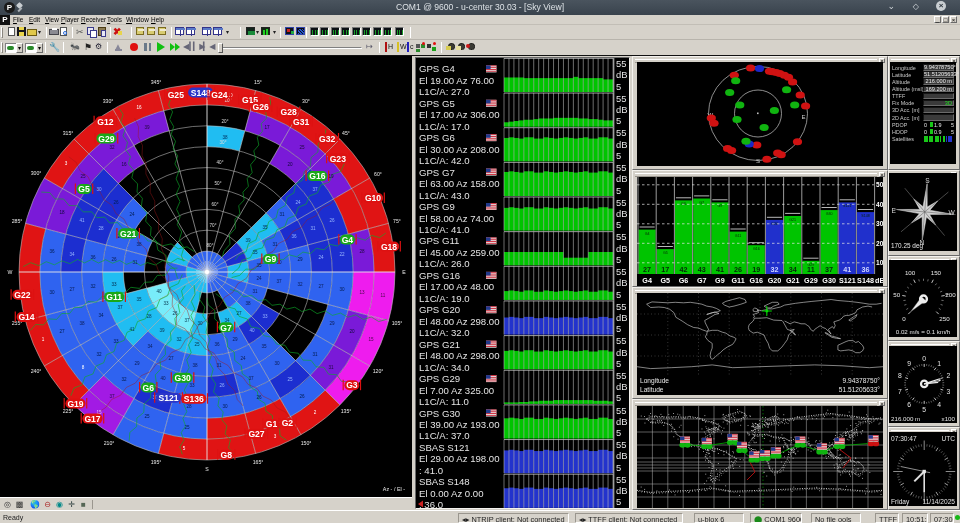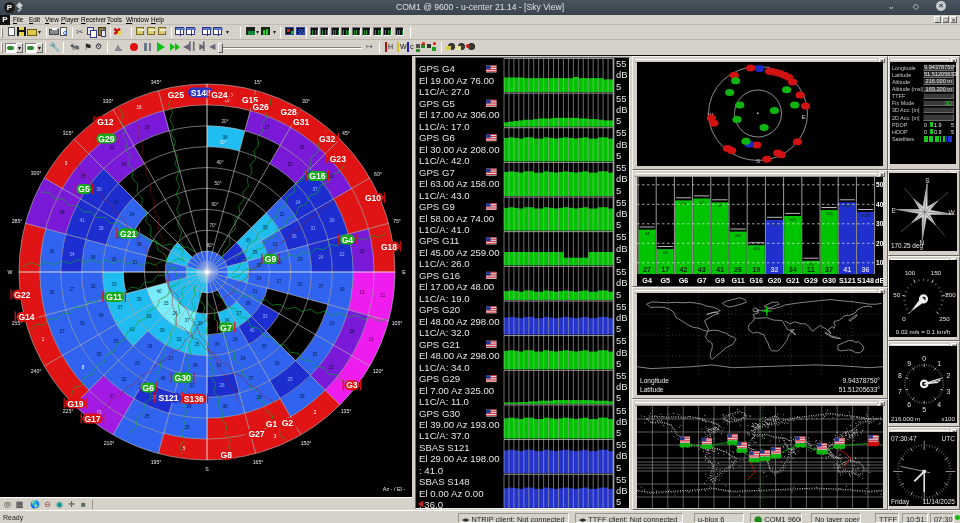--- a/index.html
+++ b/index.html
@@ -1,17 +1,17 @@
 <!DOCTYPE html>
 <html><head><meta charset="utf-8"><style>*{margin:0;padding:0;box-sizing:border-box}body{width:960px;height:523px;overflow:hidden;font-family:"Liberation Sans",sans-serif;background:#d4d0c8;position:relative}</style></head><body>
 <div style="position:absolute;left:0;top:0;width:960px;height:15px;background:linear-gradient(#4a545e,#39434d)">
     <div style="position:absolute;left:4px;top:2px;width:11px;height:11px;border-radius:50%;background:#1a1a1a;color:#fff;font-size:8px;font-weight:bold;text-align:center;line-height:11px">P</div>
     <div style="position:absolute;left:17px;top:3px;width:5px;height:5px;background:#c9ced2;border-radius:1px;transform:rotate(45deg)"></div>
     <div style="position:absolute;left:19px;top:7px;width:1.5px;height:5px;background:#aab0b5;transform:rotate(45deg)"></div>
-    <div style="position:absolute;left:0;top:2px;width:960px;text-align:center;color:#dde2e6;font-size:8.6px">COM1 @ 9600 - u-center 21.14 - [Sky View]</div>
+    <div style="position:absolute;left:0;top:2px;width:960px;text-align:center;color:#dde2e6;font-size:8.6px">COM1 @ 9600 - u-center 30.03 - [Sky View]</div>
     <div style="position:absolute;right:65px;top:1px;color:#cfd4d8;font-size:9px">⌄</div>
     <div style="position:absolute;right:41px;top:2px;color:#cfd4d8;font-size:8px">◇</div>
     <div style="position:absolute;right:14px;top:1px;width:10px;height:10px;border-radius:50%;background:#c9ced2;color:#2a333b;font-size:8px;text-align:center;line-height:10px;font-weight:bold">×</div>
   </div>
 <div style="position:absolute;left:0;top:15px;width:960px;height:10px;background:#d6d2ca;border-bottom:1px solid #c2beb6">
     <div style="position:absolute;left:0;top:0;width:10px;height:10px;background:#111;color:#fff;font-size:8px;font-weight:bold;text-align:center;line-height:10px">P</div>
     <div style="position:absolute;left:13px;top:1px;font-size:6.4px;color:#000"><span style="text-decoration:underline">F</span>ile</div>
     <div style="position:absolute;left:29px;top:1px;font-size:6.4px;color:#000"><span style="text-decoration:underline">E</span>dit</div>
     <div style="position:absolute;left:45px;top:1px;font-size:6.4px;color:#000"><span style="text-decoration:underline">V</span>iew</div>
     <div style="position:absolute;left:61px;top:1px;font-size:6.4px;color:#000"><span style="text-decoration:underline">P</span>layer</div>
@@ -2508,17 +2508,17 @@
     <text x="66" y="9" font-size="6.6" fill="#e4e4e4" text-anchor="end">UTC</text>
     <text x="2" y="72" font-size="6.6" fill="#e4e4e4">Friday</text>
     <text x="66" y="72" font-size="6.6" fill="#e4e4e4" text-anchor="end">11/14/2025</text>
   </svg>
 <div style="position:absolute;left:0;top:510px;width:960px;height:13px;background:#d6d2ca;border-top:1px solid #fff;font-size:7.4px;color:#222">
     <div style="position:absolute;left:3px;top:3px;font-size:7px">Ready</div>
     <div style="position:absolute;left:458px;top:1.5px;width:111px;height:10px;border:1px solid;border-color:#9a968e #fff #fff #9a968e;padding:1px 3px;box-sizing:border-box;white-space:nowrap;overflow:hidden">◂▸ NTRIP client: Not connected</div>
     <div style="position:absolute;left:575px;top:1.5px;width:108px;height:10px;border:1px solid;border-color:#9a968e #fff #fff #9a968e;padding:1px 3px;box-sizing:border-box;white-space:nowrap;overflow:hidden">◂▸ TTFF client: Not connected</div>
     <div style="position:absolute;left:694px;top:1.5px;width:50px;height:10px;border:1px solid;border-color:#9a968e #fff #fff #9a968e;padding:1px 3px;box-sizing:border-box;white-space:nowrap;overflow:hidden">u-blox 6</div>
     <div style="position:absolute;left:750px;top:1.5px;width:52px;height:10px;border:1px solid;border-color:#9a968e #fff #fff #9a968e;padding:1px 3px;box-sizing:border-box;white-space:nowrap;overflow:hidden"><span style="color:#1a8a1a">⬤</span> COM1 9600</div>
-    <div style="position:absolute;left:811px;top:1.5px;width:50px;height:10px;border:1px solid;border-color:#9a968e #fff #fff #9a968e;padding:1px 3px;box-sizing:border-box;white-space:nowrap;overflow:hidden">No layer open</div>
+    <div style="position:absolute;left:811px;top:1.5px;width:50px;height:10px;border:1px solid;border-color:#9a968e #fff #fff #9a968e;padding:1px 3px;box-sizing:border-box;white-space:nowrap;overflow:hidden">No file ools</div>
     <div style="position:absolute;left:875px;top:1.5px;width:24px;height:10px;border:1px solid;border-color:#9a968e #fff #fff #9a968e;padding:1px 3px;box-sizing:border-box;white-space:nowrap;overflow:hidden">TTFF</div>
     <div style="position:absolute;left:902px;top:1.5px;width:26px;height:10px;border:1px solid;border-color:#9a968e #fff #fff #9a968e;padding:1px 3px;box-sizing:border-box;white-space:nowrap;overflow:hidden">10:51:2</div>
     <div style="position:absolute;left:930px;top:1.5px;width:24px;height:10px;border:1px solid;border-color:#9a968e #fff #fff #9a968e;padding:1px 3px;box-sizing:border-box;white-space:nowrap;overflow:hidden">07:30:4</div>
     <div style="position:absolute;left:955px;top:4px;width:5px;height:5px;border-radius:50%;background:#18b818"></div>
   </div>
 </body></html>

